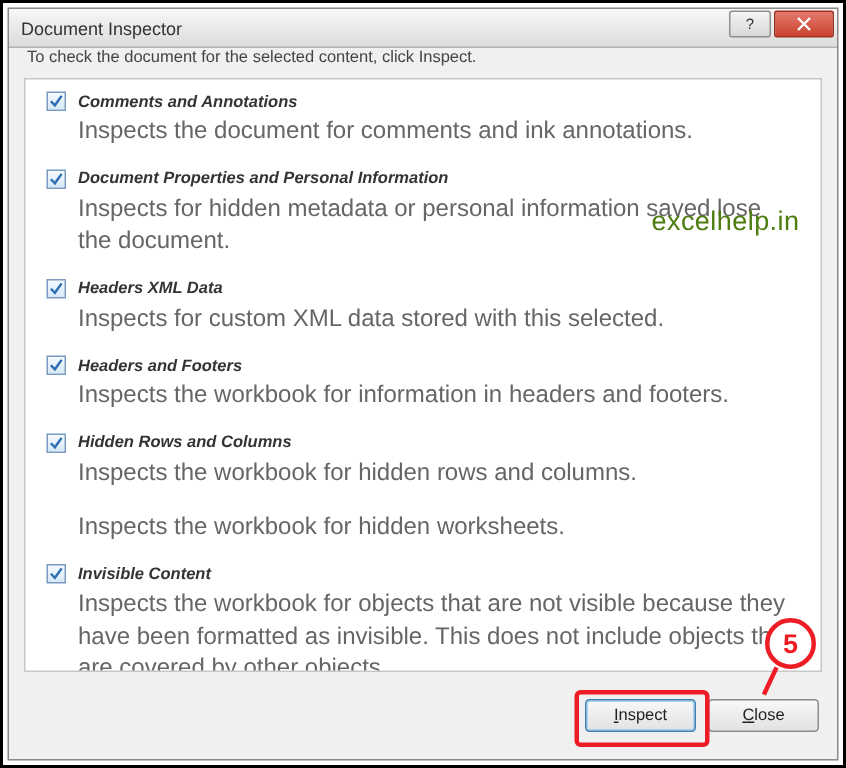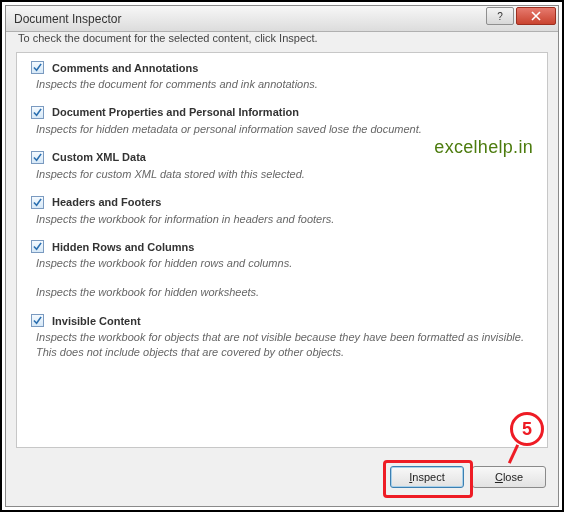--- a/index.html
+++ b/index.html
@@ -93,28 +93,28 @@
   margin-right: 8px;
   display: flex;
   align-items: center;
   justify-content: center;
 }
 .cb svg { display: block; }
 .item-title {
   font-weight: bold;
   color: #333;
   font-size: 11px;
+  font-style: italic;
 }
 .item-desc {
-  margin-left: 5px;
+  margin-left: 21px;
   margin-top: 3px;
   color: #666;
-  font-size: 11px;
+  font-size: 16px;
   line-height: 1.35;
-  font-style: italic;
 }
 .watermark {
   position: absolute;
   top: 84px;
   right: 14px;
   color: #4d7c0f;
   font-size: 18px;
   font-weight: 400;
   letter-spacing: 0.3px;
 }
@@ -216,21 +216,21 @@
             </div>
             <div class="item-desc">Inspects for hidden metadata or personal information saved lose the document.</div>
           </div>
           <div class="item">
             <div class="item-head">
               <div class="cb">
                 <svg width="9" height="9" viewBox="0 0 10 10">
                   <path d="M1 5 L4 8 L9 1" stroke="#2b6fb0" stroke-width="1.8" fill="none"></path>
                 </svg>
               </div>
-              <div class="item-title">Custom XML Data</div>
+              <div class="item-title">Headers XML Data</div>
             </div>
             <div class="item-desc">Inspects for custom XML data stored with this selected.</div>
           </div>
           <div class="item">
             <div class="item-head">
               <div class="cb">
                 <svg width="9" height="9" viewBox="0 0 10 10">
                   <path d="M1 5 L4 8 L9 1" stroke="#2b6fb0" stroke-width="1.8" fill="none"></path>
                 </svg>
               </div>

